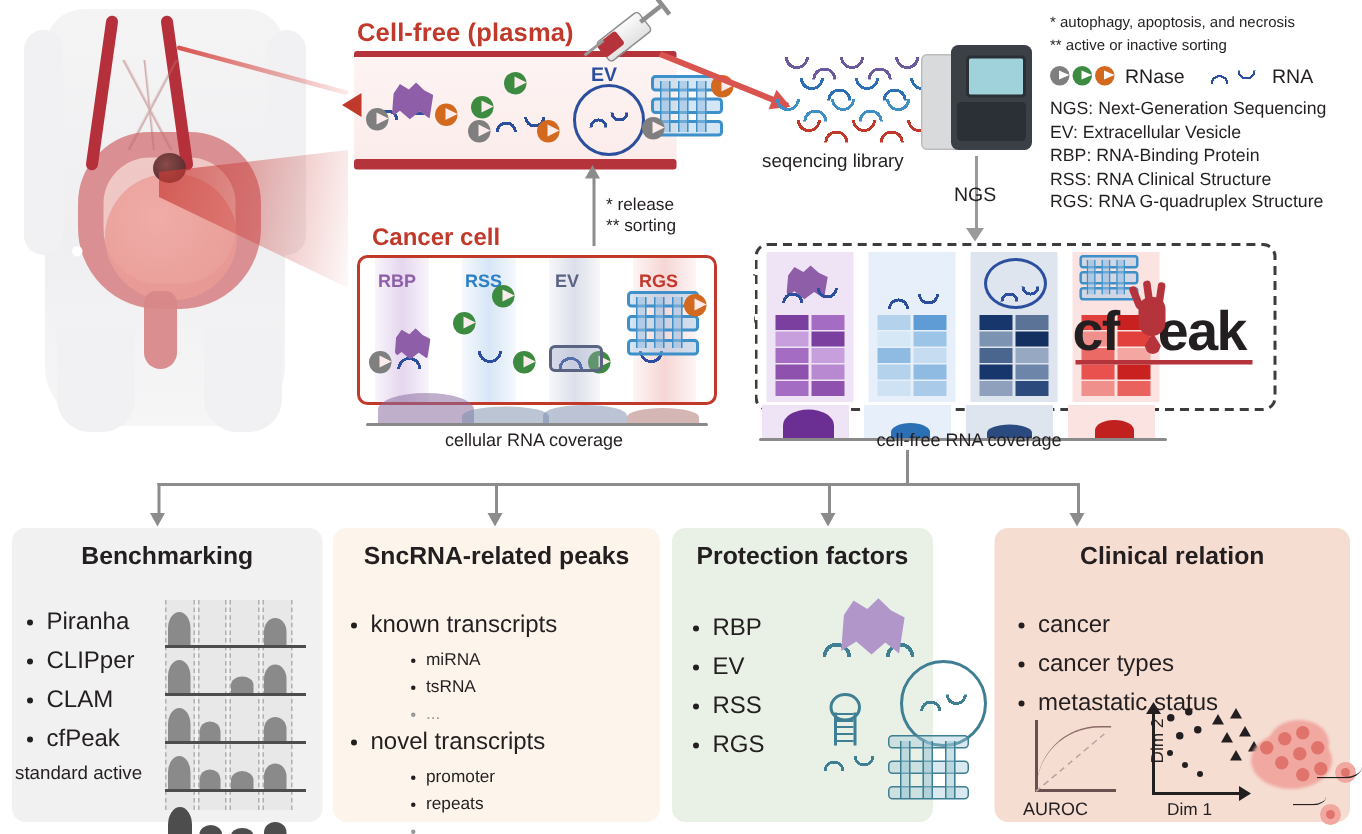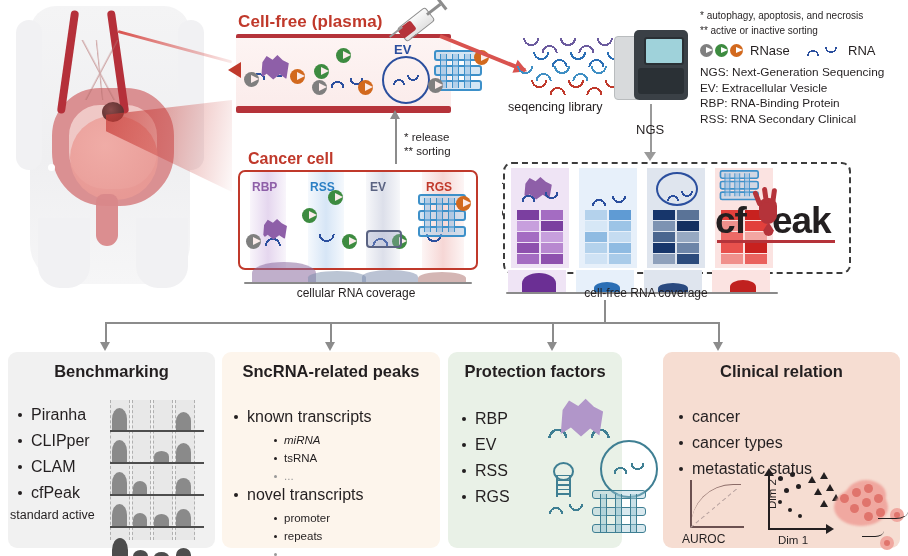--- a/index.html
+++ b/index.html
@@ -494,21 +494,22 @@
     <div class="leg-pac" style="left:15px;background:#3d8b40;"></div>
     <div class="leg-pac" style="left:30px;background:#d2691e;"></div>
     <div class="abs" style="left:50px;top:2px;font-size:13px;">RNase</div>
     <div class="leg-wave" style="left:104px;"></div>
     <div class="abs" style="left:148px;top:2px;font-size:13px;">RNA</div>
   </div>
   <div style="margin-top:4px;">
     <div class="leg-defs">NGS: Next-Generation Sequencing</div>
     <div class="leg-defs">EV: Extracellular Vesicle</div>
     <div class="leg-defs">RBP: RNA-Binding Protein</div>
-    <div class="leg-defs">RSS: RNA Secondary Clinical</div>
+    <div class="leg-defs">RSS: RNA Clinical Structure</div>
+    <div class="leg-defs">RGS: RNA G-quadruplex Structure</div>
   </div>
 </div>
 
 <div class="conn" style="left:604px;top:300px;width:2.4px;height:24px;"></div>
 <div class="conn" style="left:105px;top:322px;width:615px;height:2.4px;"></div>
 <div class="conn" style="left:105px;top:322px;width:2.4px;height:22px;"></div>
 <div class="conn" style="left:330px;top:322px;width:2.4px;height:22px;"></div>
 <div class="conn" style="left:552px;top:322px;width:2.4px;height:22px;"></div>
 <div class="conn" style="left:718px;top:322px;width:2.4px;height:22px;"></div>
 <div class="conn-head" style="left:100px;top:342px;"></div>
@@ -577,21 +578,21 @@
   </div>
 </div>
 
 <div class="panel" id="panel-sncrna">
   <div class="panel-title">SncRNA-related peaks</div>
 
   <div class="bullet-row" style="left:12px;top:56px;">
     <span class="bdot"></span>
     <span>known transcripts</span>
   </div>
-  <div class="sub-row" style="left:52px;top:82px;font-style:italic;">
+  <div class="sub-row" style="left:52px;top:82px;">
     <span class="bdot"></span>
     <span>miRNA</span>
   </div>
   <div class="sub-row" style="left:52px;top:100px;">
     <span class="bdot"></span>
     <span>tsRNA</span>
   </div>
   <div class="sub-row" style="left:52px;top:118px;color:#999;">
     <span class="bdot" style="background:#999;"></span>
     <span>...</span>

